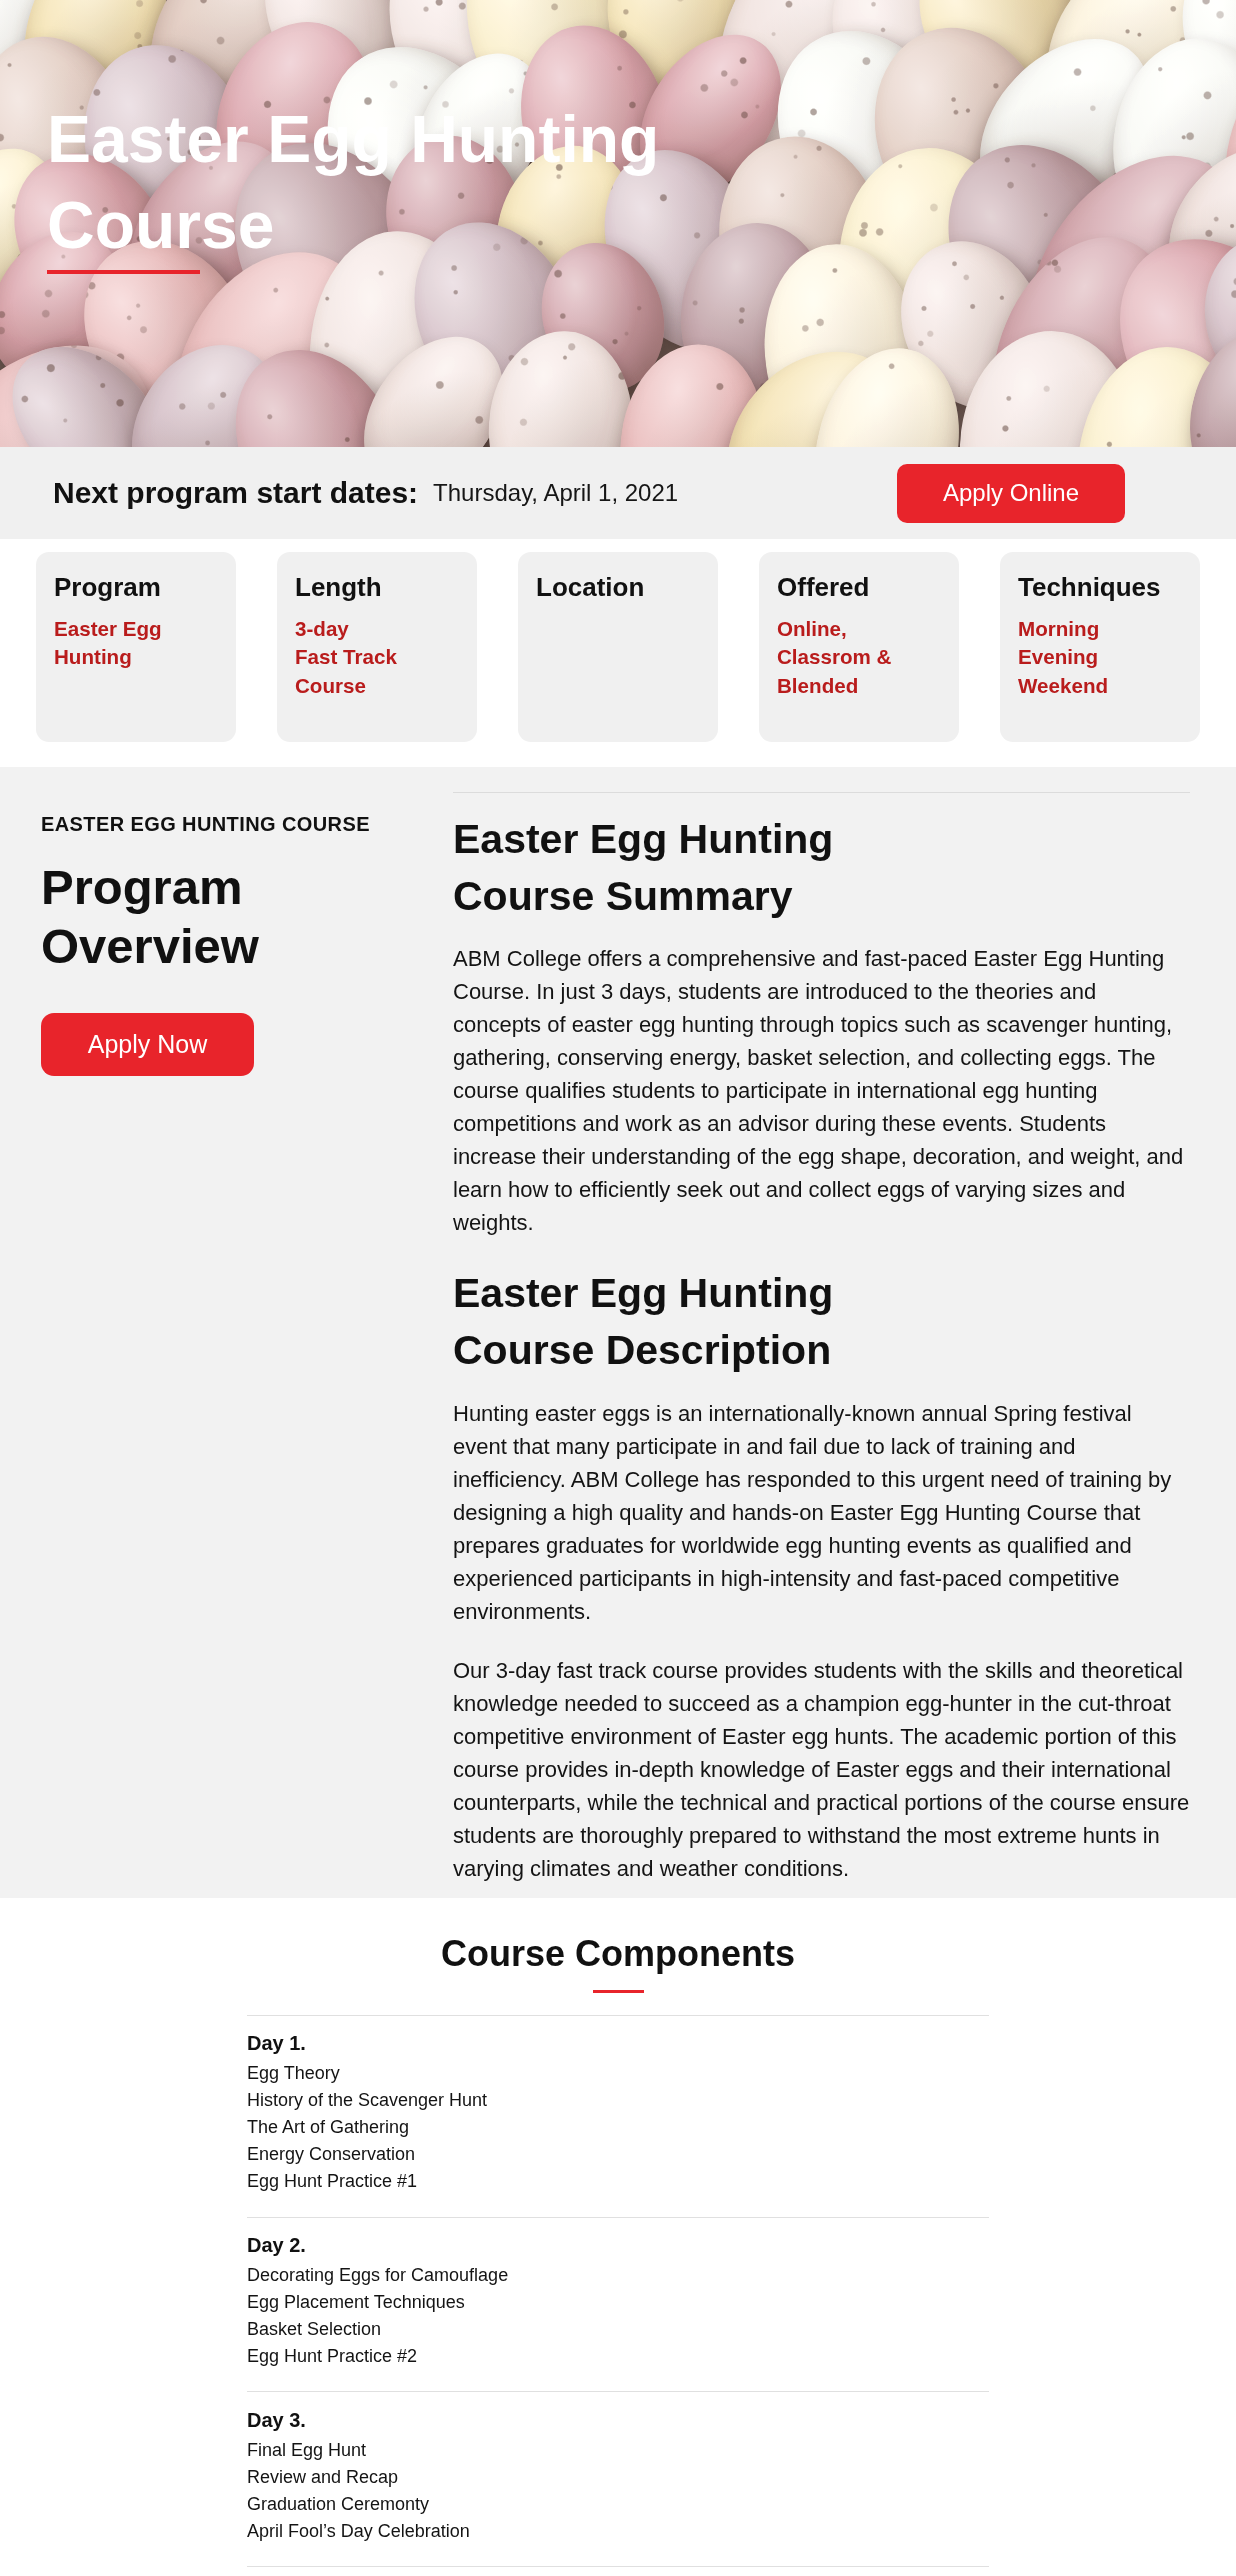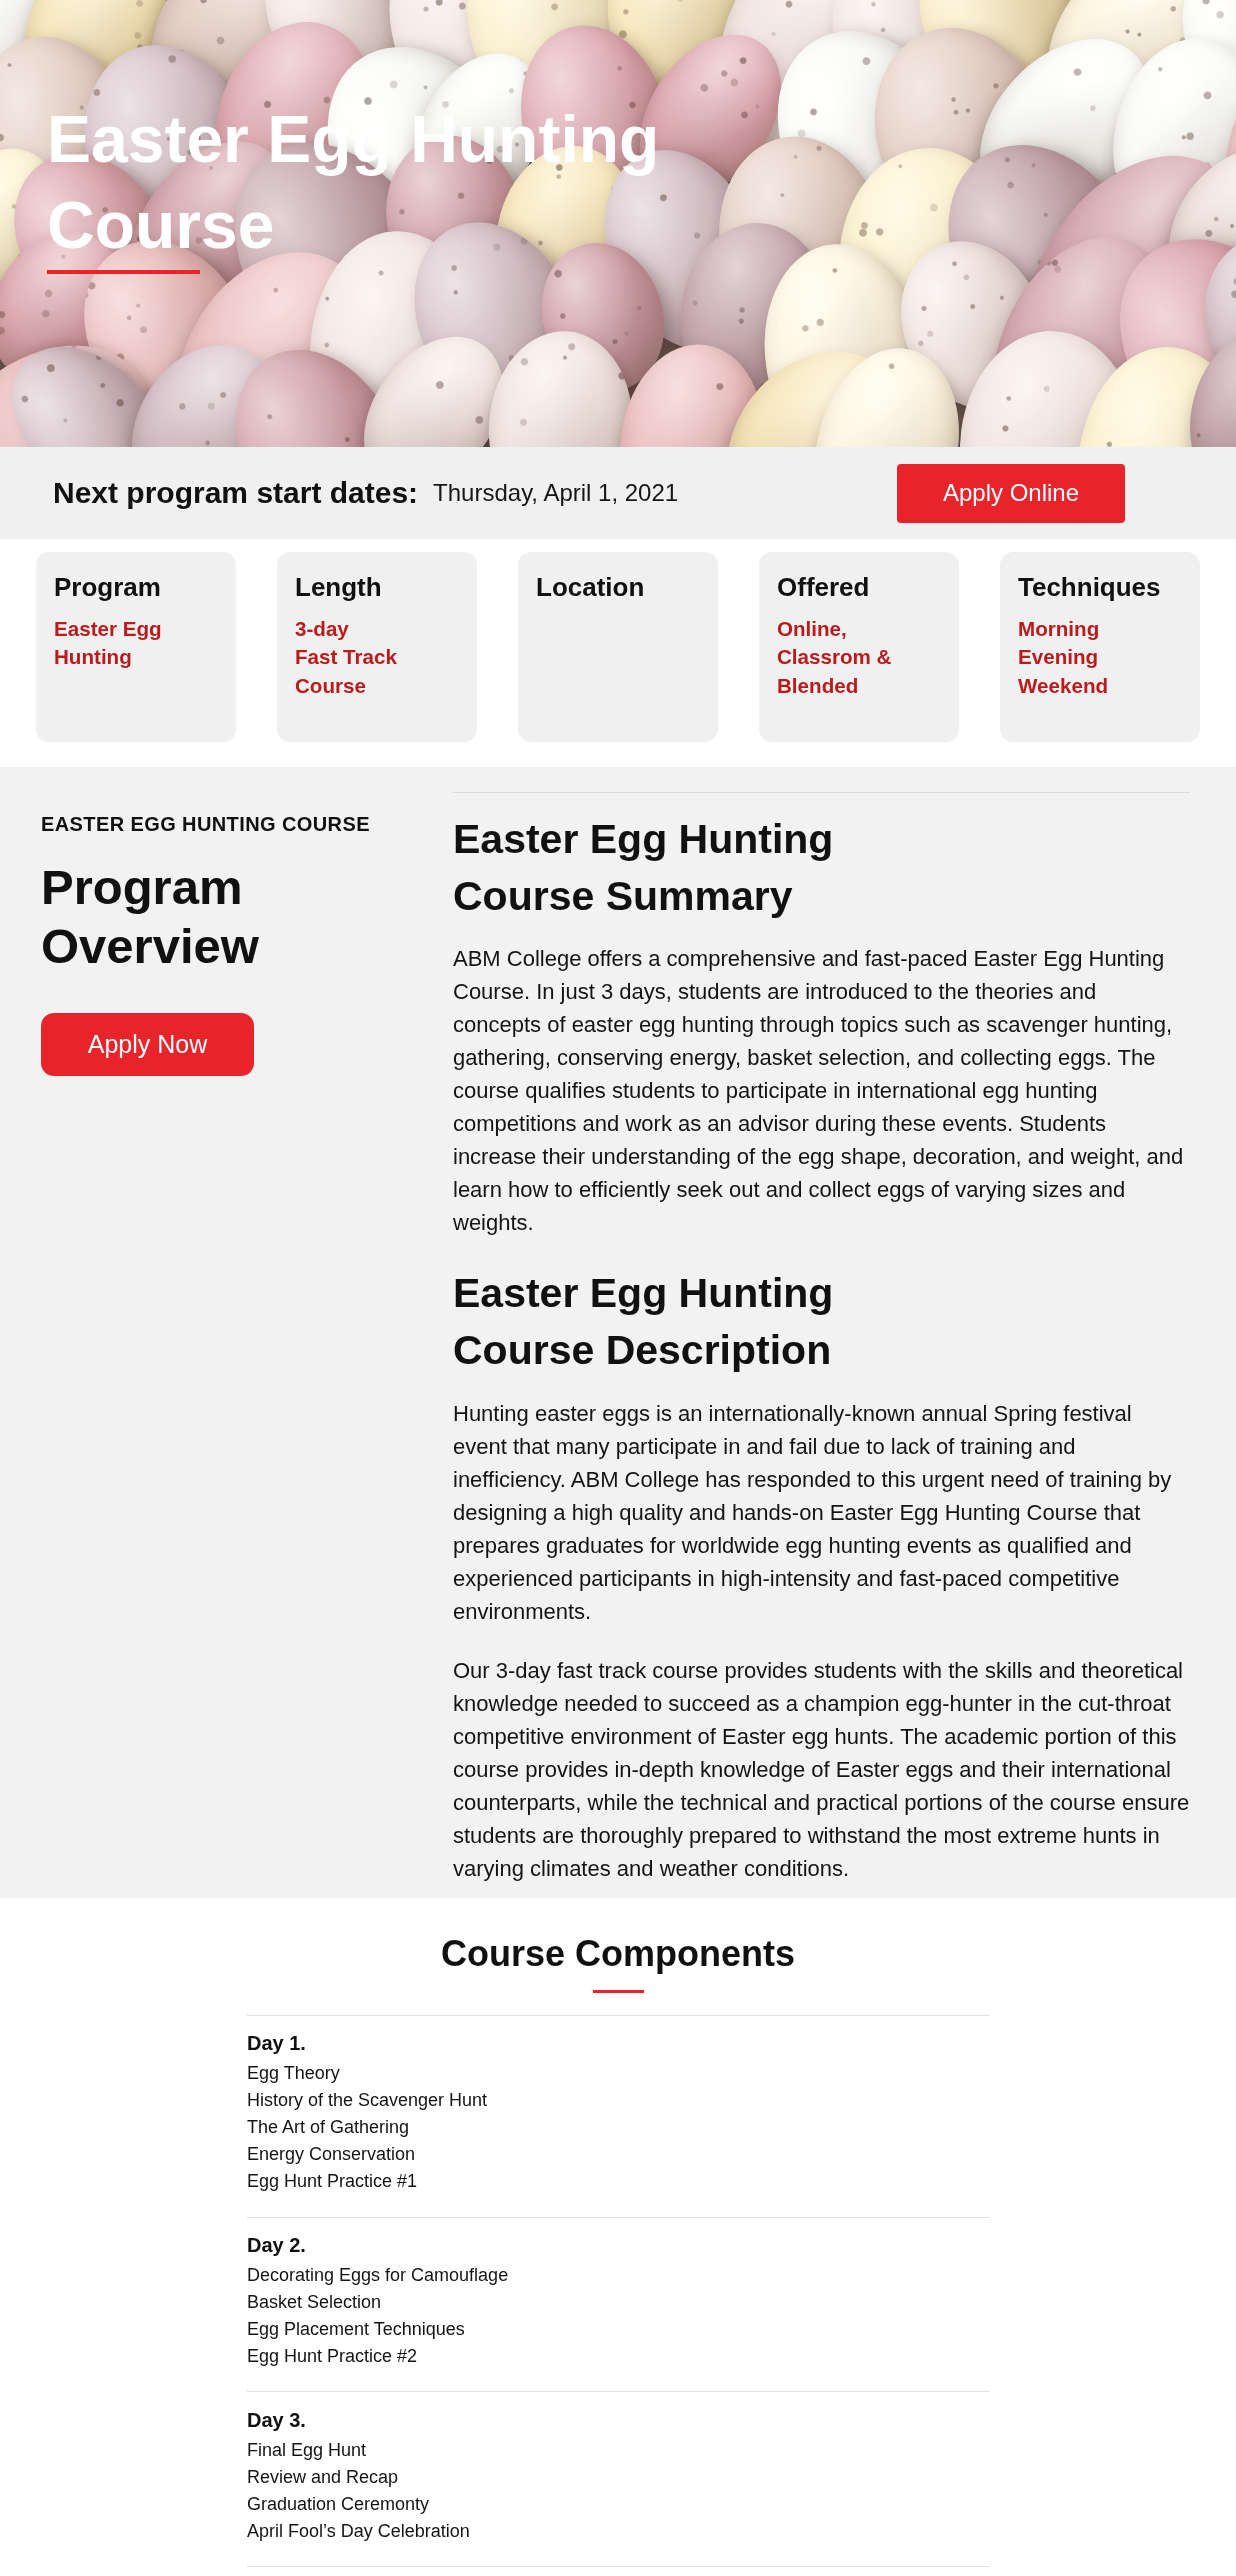--- a/index.html
+++ b/index.html
@@ -22,21 +22,21 @@
     font-size:66px;font-weight:bold;line-height:1.31;white-space:pre-line;
   }
   .hero-underline{position:absolute;left:47px;top:270px;width:153px;height:4.1px;background:var(--accent);z-index:5}
 
   
   .start-bar{height:92px;background:#f0f0f0;display:flex;align-items:center;padding:0 53px}
   .start-bar .label{font-size:30px;font-weight:bold}
   .start-bar .date{font-size:24px;margin-left:15px;color:#161616}
   .btn{border:none;cursor:pointer;background:var(--accent);color:#fff;
        display:flex;align-items:center;justify-content:center;font-family:inherit}
-  .btn-online{margin-left:auto;margin-right:58px;width:228px;height:59px;border-radius:4px;font-size:24px}
+  .btn-online{margin-left:auto;margin-right:58px;width:228px;height:59px;border-radius:10px;font-size:24px}
 
   
   .cards{height:228px;background:#fff;padding:13px 36px 0;display:grid;
          grid-template-columns:repeat(5,1fr);gap:41px}
   .card{background:#f0f0f0;border-radius:13px;padding:20px 18px;height:190px}
   .card-label{font-size:26px;font-weight:bold;margin-bottom:11.5px}
   .card-value{font-size:20.6px;font-weight:bold;line-height:1.4;white-space:pre-line;color:#b91c1c}
 
   
   .overview{height:1131px;background:#f2f2f2;overflow:hidden;
@@ -226,23 +226,23 @@
             <div class="day-item">Egg Hunt Practice #1</div>
           </div>
       </div>
 
       <div class="day">
         <div class="day-title">Day 2.</div>
         <div>
 
             <div class="day-item">Decorating Eggs for Camouflage</div>
 
+            <div class="day-item">Egg Placement Techniques</div>
+
             <div class="day-item">Basket Selection</div>
-
-            <div class="day-item">Egg Placement Techniques</div>
 
             <div class="day-item">Egg Hunt Practice #2</div>
           </div>
       </div>
 
       <div class="day">
         <div class="day-title">Day 3.</div>
         <div>
 
             <div class="day-item">Final Egg Hunt</div>

